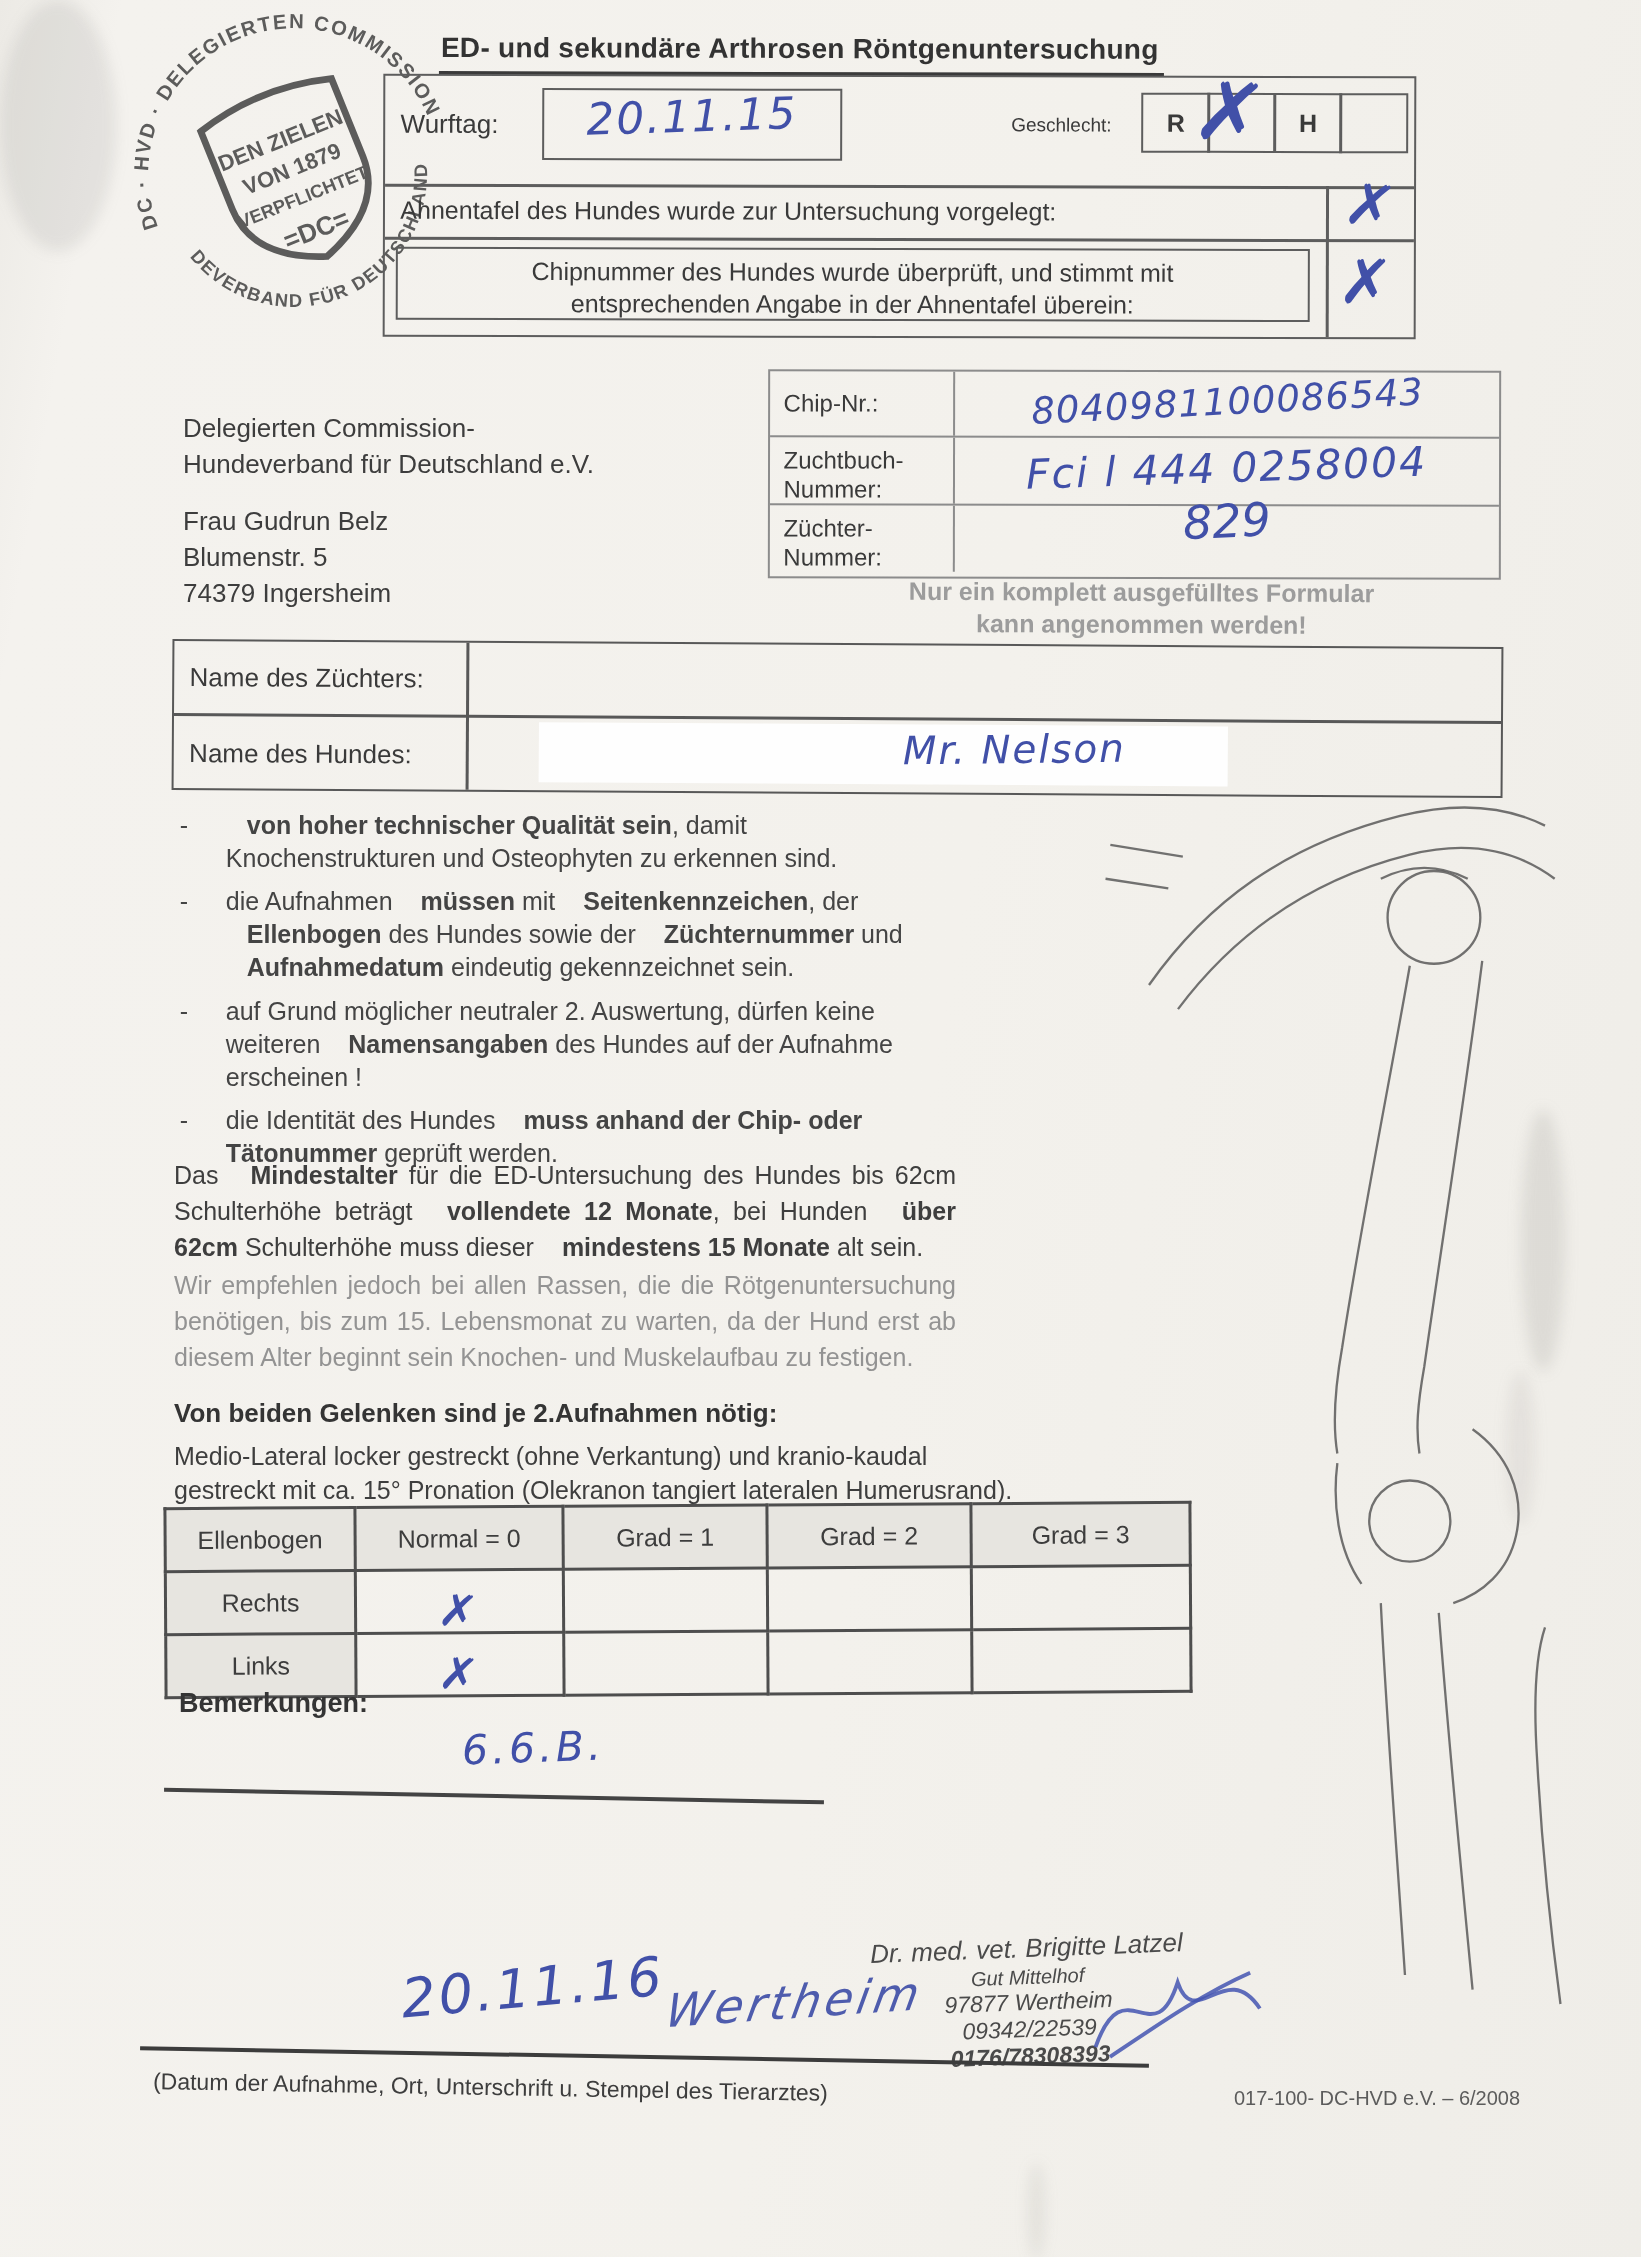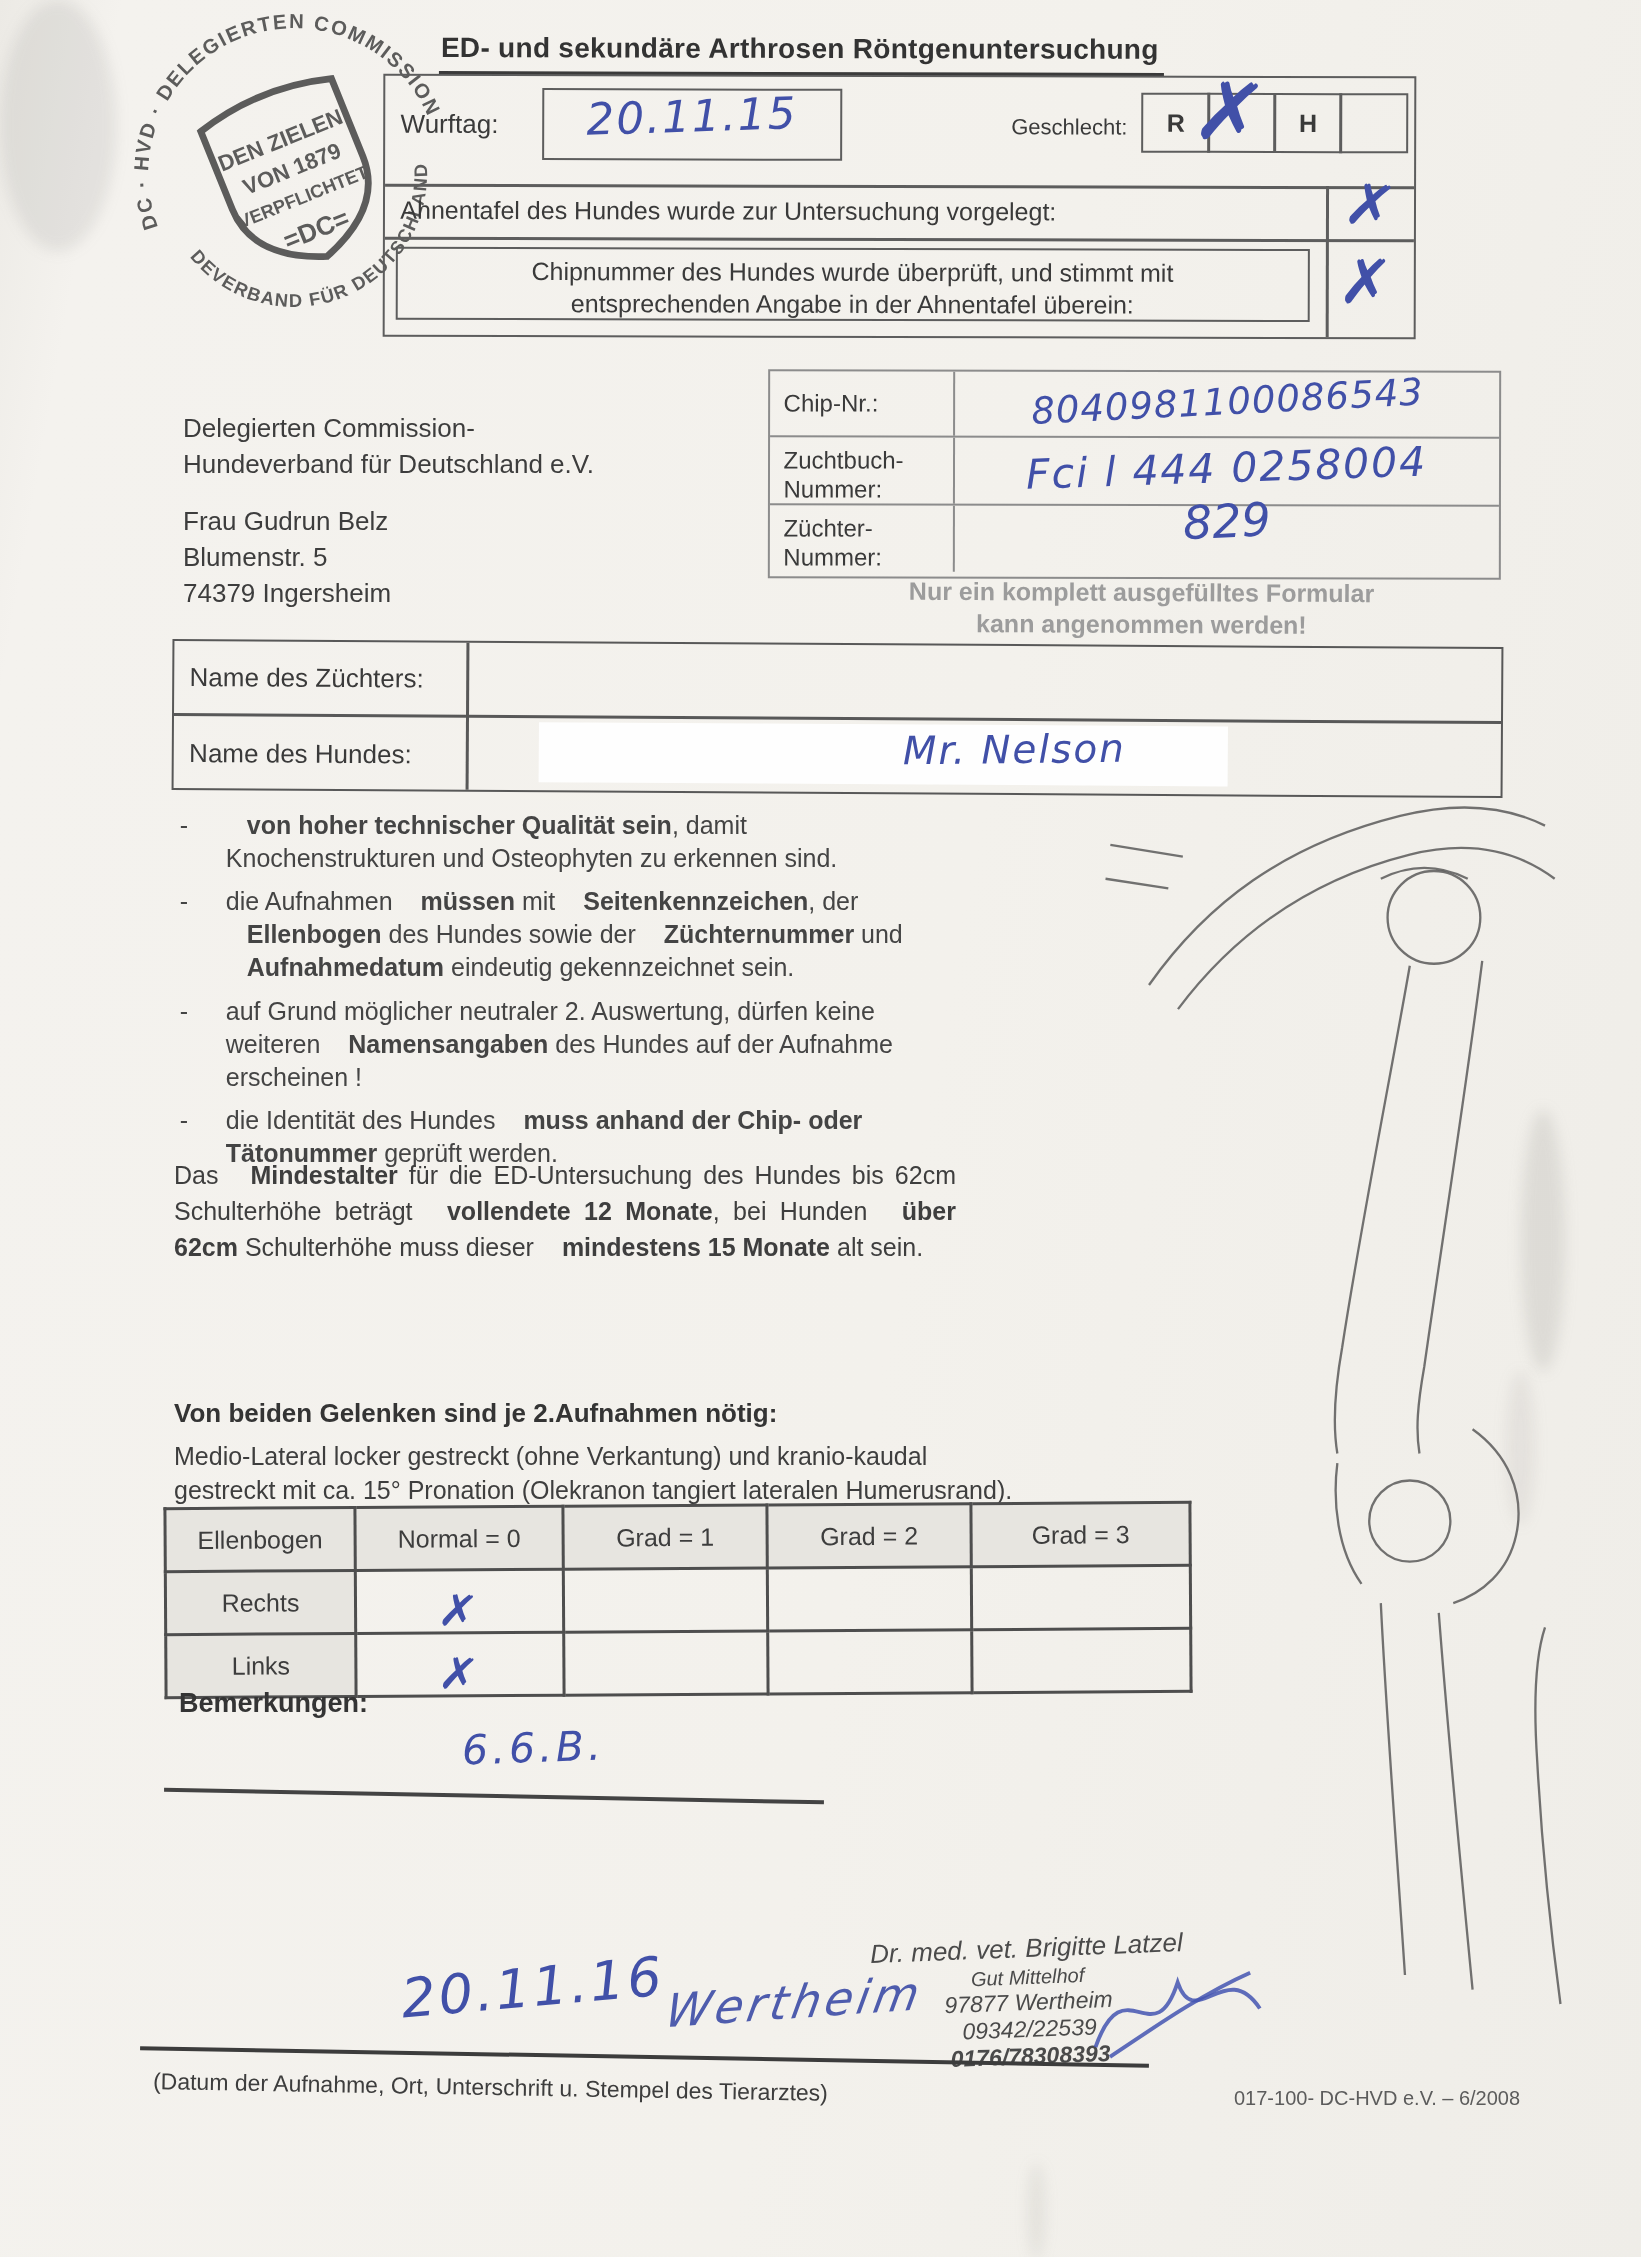--- a/index.html
+++ b/index.html
@@ -17,21 +17,21 @@
   
   .title{left:439px;top:33px;font-size:28px;font-weight:bold;color:#333;
     border-bottom:4.8px solid #3a3a3a;padding:0 5.8px 6.8px 1.9px;transform:rotate(.15deg);letter-spacing:0.3px;}
   
   .hdr-box{left:383px;top:75px;width:1029px;height:259px;border:2.9px solid #5d5d5d;transform:rotate(.15deg);}
   .hdr-hline{position:absolute;left:0;right:0;height:2.9px;background:#5d5d5d;}
   .hdr-vdiv{position:absolute;left:941px;top:108px;bottom:0;width:2.9px;background:#5d5d5d;}
   .wurftag-label{position:absolute;left:15.4px;top:33px;font-size:26px;}
   .date-box{position:absolute;left:157px;top:11.6px;width:296px;height:68px;border:2.9px solid #5d5d5d;text-align:center;}
   .date-box span{font-size:44px;display:inline-block;transform:rotate(-2deg);letter-spacing:1.9px;}
-  .geschlecht-label{position:absolute;left:626px;top:37px;font-size:22px;}
+  .geschlecht-label{position:absolute;left:626px;top:37px;font-size:19px;}
   .sex-grid{position:absolute;left:756px;top:15.4px;height:60px;display:flex;}
   .sex-cell{width:65px;border:2.9px solid #5d5d5d;margin-left:-2.9px;display:flex;align-items:center;justify-content:center;
     font-size:25px;font-weight:bold;}
   .sex-cell:first-child{margin-left:0;}
   .mark-geschlecht{position:absolute;left:809px;top:-7.7px;font-size:85px;transform:rotate(8deg);line-height:1;}
   .ahnentafel-label{position:absolute;left:15.4px;top:120px;font-size:25px;}
   .mark-ahnentafel{position:absolute;left:960px;top:97px;font-size:60px;transform:rotate(10deg);line-height:1;}
   .chip-check-box{position:absolute;left:10.6px;top:171px;width:914px;height:73px;border:2.9px solid #5d5d5d;
     text-align:center;font-size:25px;line-height:32px;padding-top:5.8px;box-sizing:border-box;}
   .mark-chipcheck{position:absolute;left:954px;top:172px;font-size:64px;transform:rotate(4deg);line-height:1;}
@@ -217,20 +217,21 @@
       <span class="btext"><span>auf Grund möglicher neutraler 2. Auswertung, dürfen keine weiteren </span><span class="b">Namensangaben</span><span> des Hundes auf der Aufnahme erscheinen !</span></span>
     </div>
     <div class="bullet">
       <span class="dash">-</span>
       <span class="btext"><span>die Identität des Hundes </span><span class="b">muss anhand der Chip- oder Tätonummer</span><span> geprüft werden.</span></span>
     </div>
   </div>
 
   <div class="abs age"><span>Das </span><span class="b">Mindestalter</span><span> für die ED-Untersuchung des Hundes bis 62cm Schulterhöhe beträgt </span><span class="b">vollendete 12 Monate</span><span>, bei Hunden </span><span class="b">über 62cm</span><span> Schulterhöhe muss dieser </span><span class="b">mindestens 15 Monate</span><span> alt sein.</span></div>
 
+  <div class="abs rec">Wir empfehlen jedoch bei allen Rassen, die die Rötgenuntersuchung benötigen, bis zum 15. Lebensmonat zu warten, da der Hund erst ab diesem Alter beginnt sein Knochen- und Muskelaufbau zu festigen.</div>
 
   <div class="abs proj-h">Von beiden Gelenken sind je 2.Aufnahmen nötig:</div>
   <div class="abs proj-t">Medio-Lateral locker gestreckt (ohne Verkantung) und kranio-kaudal gestreckt mit ca. 15° Pronation (Olekranon tangiert lateralen Humerusrand).</div>
 
   <div class="abs grade">
     <table>
       <tbody>
           <tr class="head">
         <td class="rowlab">Ellenbogen</td>
         <td class="c1">Normal = 0</td>

